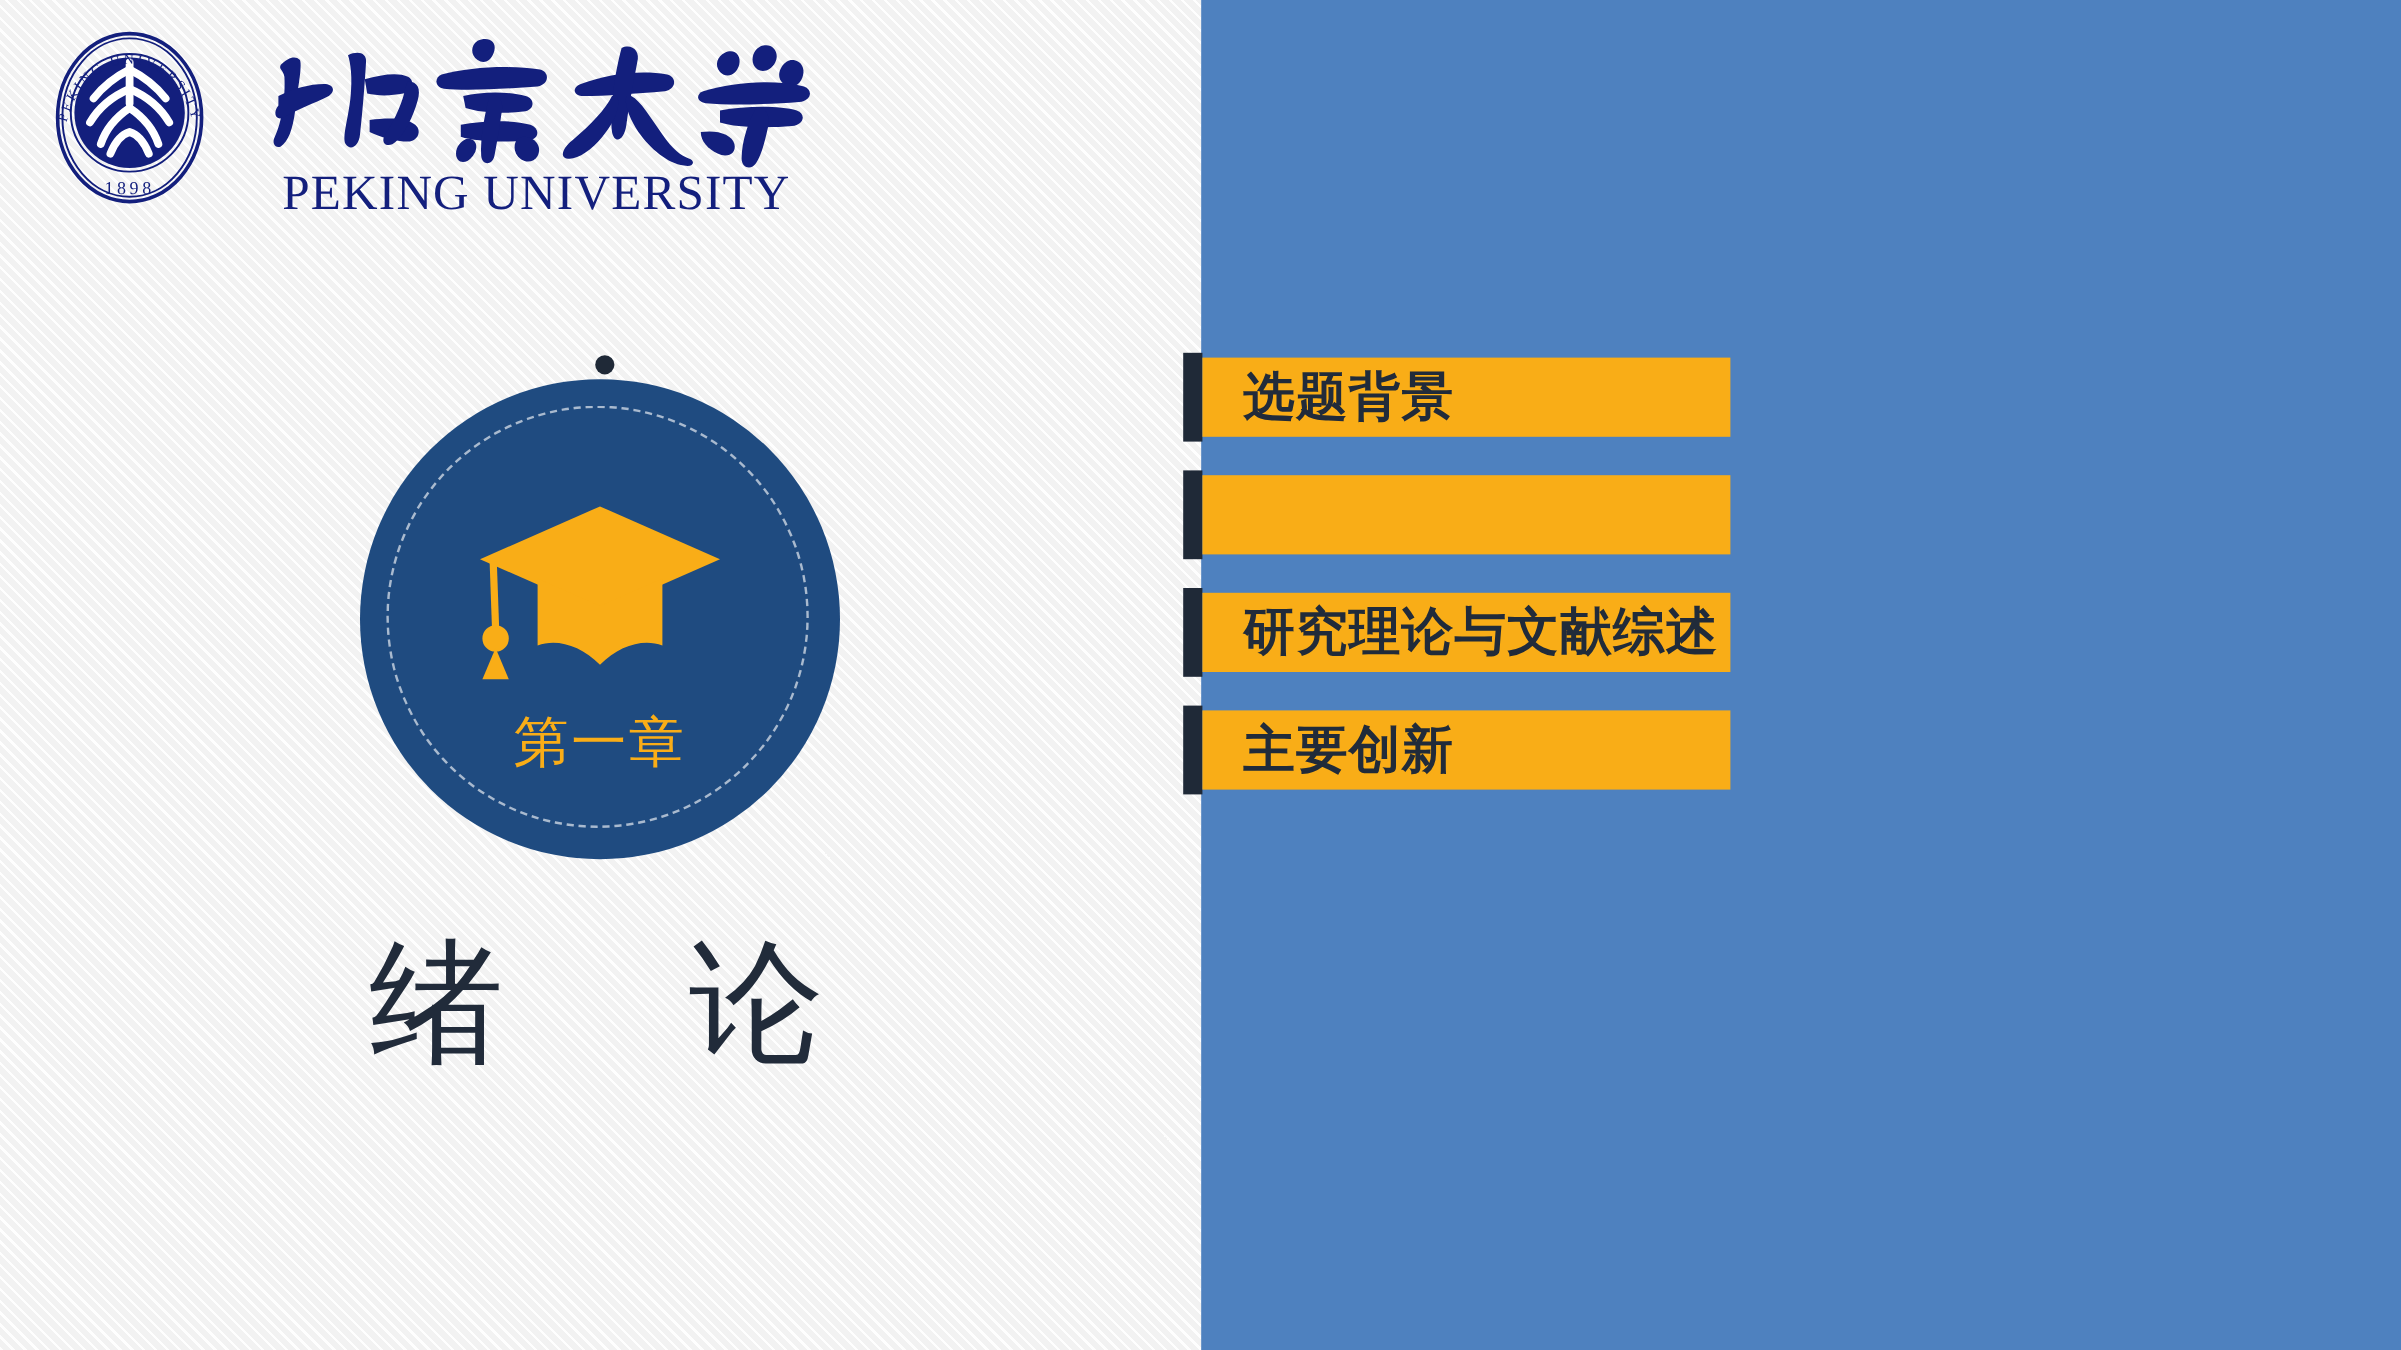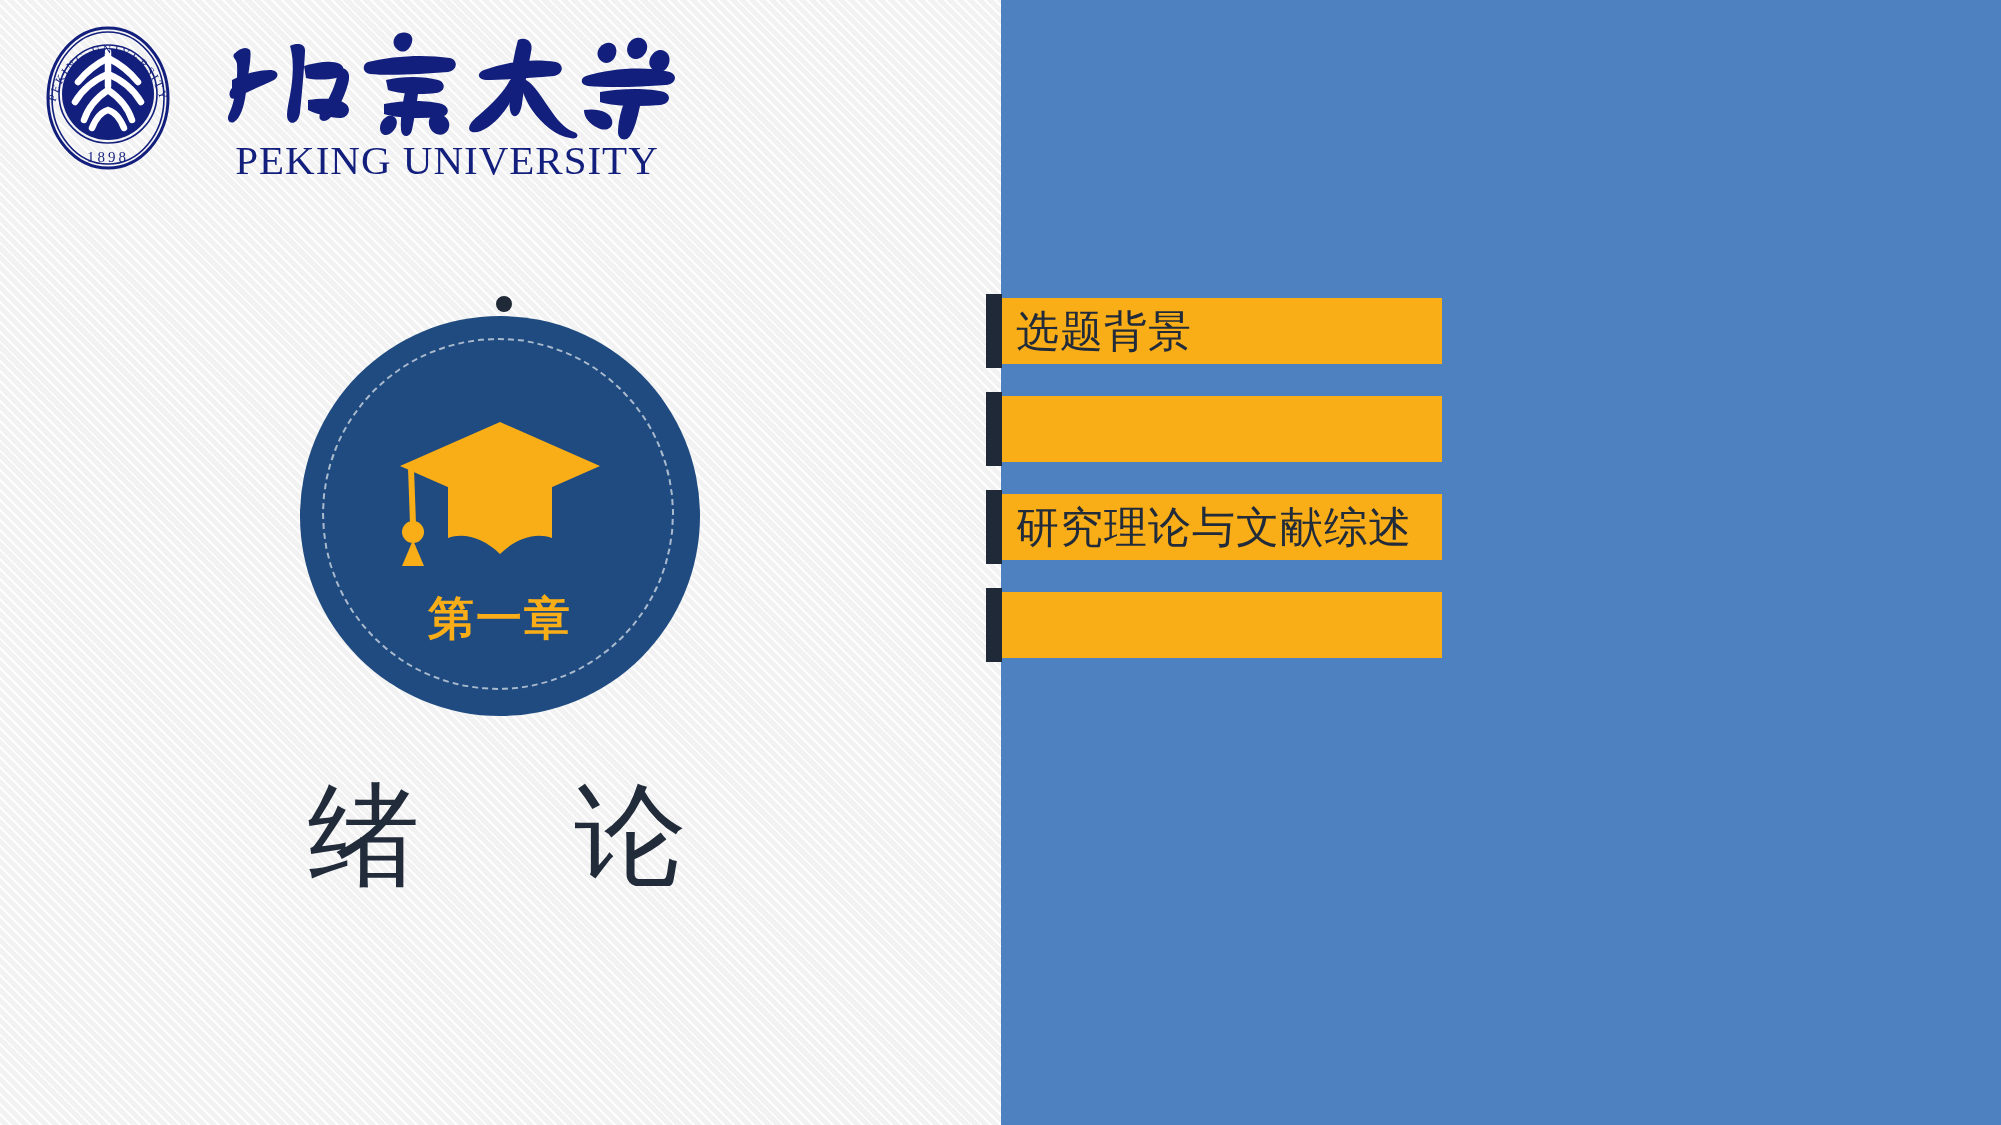--- a/index.html
+++ b/index.html
@@ -102,21 +102,21 @@
     left: 96px; top: 104px;
     width: 208px; height: 150px;
   }
   .chapter-label {
     position: absolute;
     left: 0; top: 274px;
     width: 400px;
     text-align: center;
     color: #f9ad17;
     font-size: 46px;
-    font-weight: bold;
+    font-weight: normal;
     letter-spacing: 2px;
     line-height: 56px;
   }
 
   
   .section-title {
     position: absolute;
     left: 150px; top: 770px;
     width: 700px;
     text-align: center;
@@ -146,26 +146,26 @@
     background: #1f2937;
   }
   .agenda-bar {
     position: absolute;
     left: 16px; top: 0;
     width: 440px; height: 66px;
     background: #f9ad17;
   }
   .agenda-text {
     position: absolute;
-    left: 30px; top: 0;
+    left: 50px; top: 0;
     height: 66px;
     line-height: 66px;
     color: #212b3a;
     font-size: 43px;
-    font-weight: normal;
+    font-weight: bold;
     letter-spacing: 1px;
     white-space: nowrap;
   }
 </style>
 </head>
 <body>
 
 <div id="slide">
 
   <div class="left-panel"></div>
@@ -285,17 +285,18 @@
     <div class="agenda-item">
       <span class="agenda-tab"></span>
       <span class="agenda-bar"></span>
       <span class="agenda-text">研究理论与文献综述</span>
     </div>
 
 
     <div class="agenda-item">
       <span class="agenda-tab"></span>
       <span class="agenda-bar"></span>
+      <span class="agenda-text">主要创新</span>
     </div>
 
   </div>
 
 </div>
 
 </body></html>

